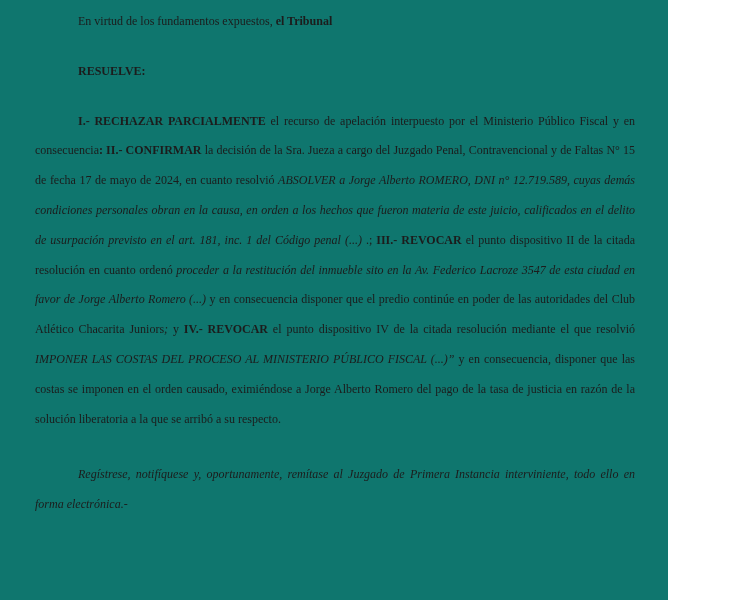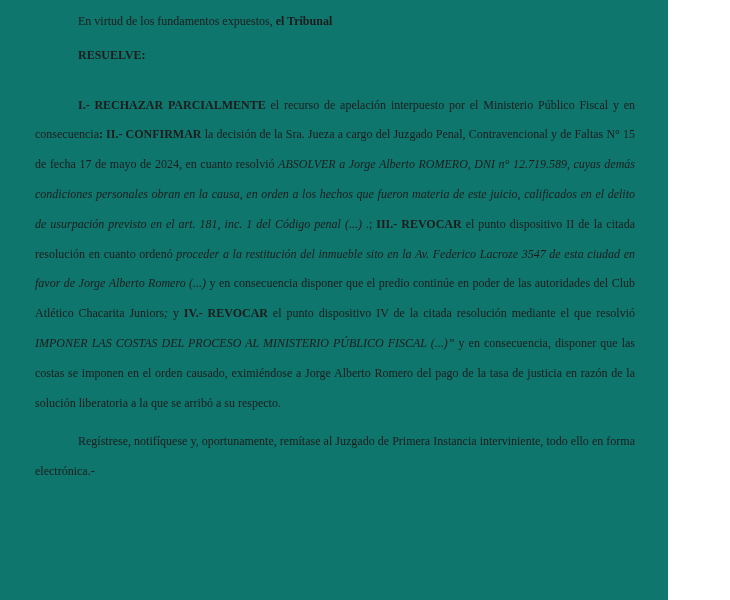--- a/index.html
+++ b/index.html
@@ -19,23 +19,23 @@
     font-family: "Liberation Serif", "DejaVu Serif", serif;
     font-size: 12px;
     line-height: 29.8px;
     color: #1c1c1c;
   }
   .page p {
     margin: 0;
     text-align: justify;
     text-indent: 43px;
   }
-  p[data-name="resuelve-heading"] { margin-top: 4px; }
+  p[data-name="resuelve-heading"] { margin-top: 20px; }
   p[data-name="resolution-paragraph"] { margin-top: 20px; }
-  p[data-name="closing-paragraph"] { margin-top: 9px; }
+  p[data-name="closing-paragraph"] { margin-top: 26px; font-style: italic; }
   .run-bold { font-weight: bold; }
   .run-italic { font-style: italic; }
 </style>
 </head>
 <body>
 
 <div class="page" data-name="document-page">
   <div data-name="document-body">
       <p data-name="intro-paragraph"><span data-name="text-run">En virtud de los fundamentos expuestos, </span><span data-name="text-run" class="run-bold">el Tribunal</span></p>
       <p data-name="resuelve-heading"><span data-name="text-run" class="run-bold">RESUELVE:</span></p>

